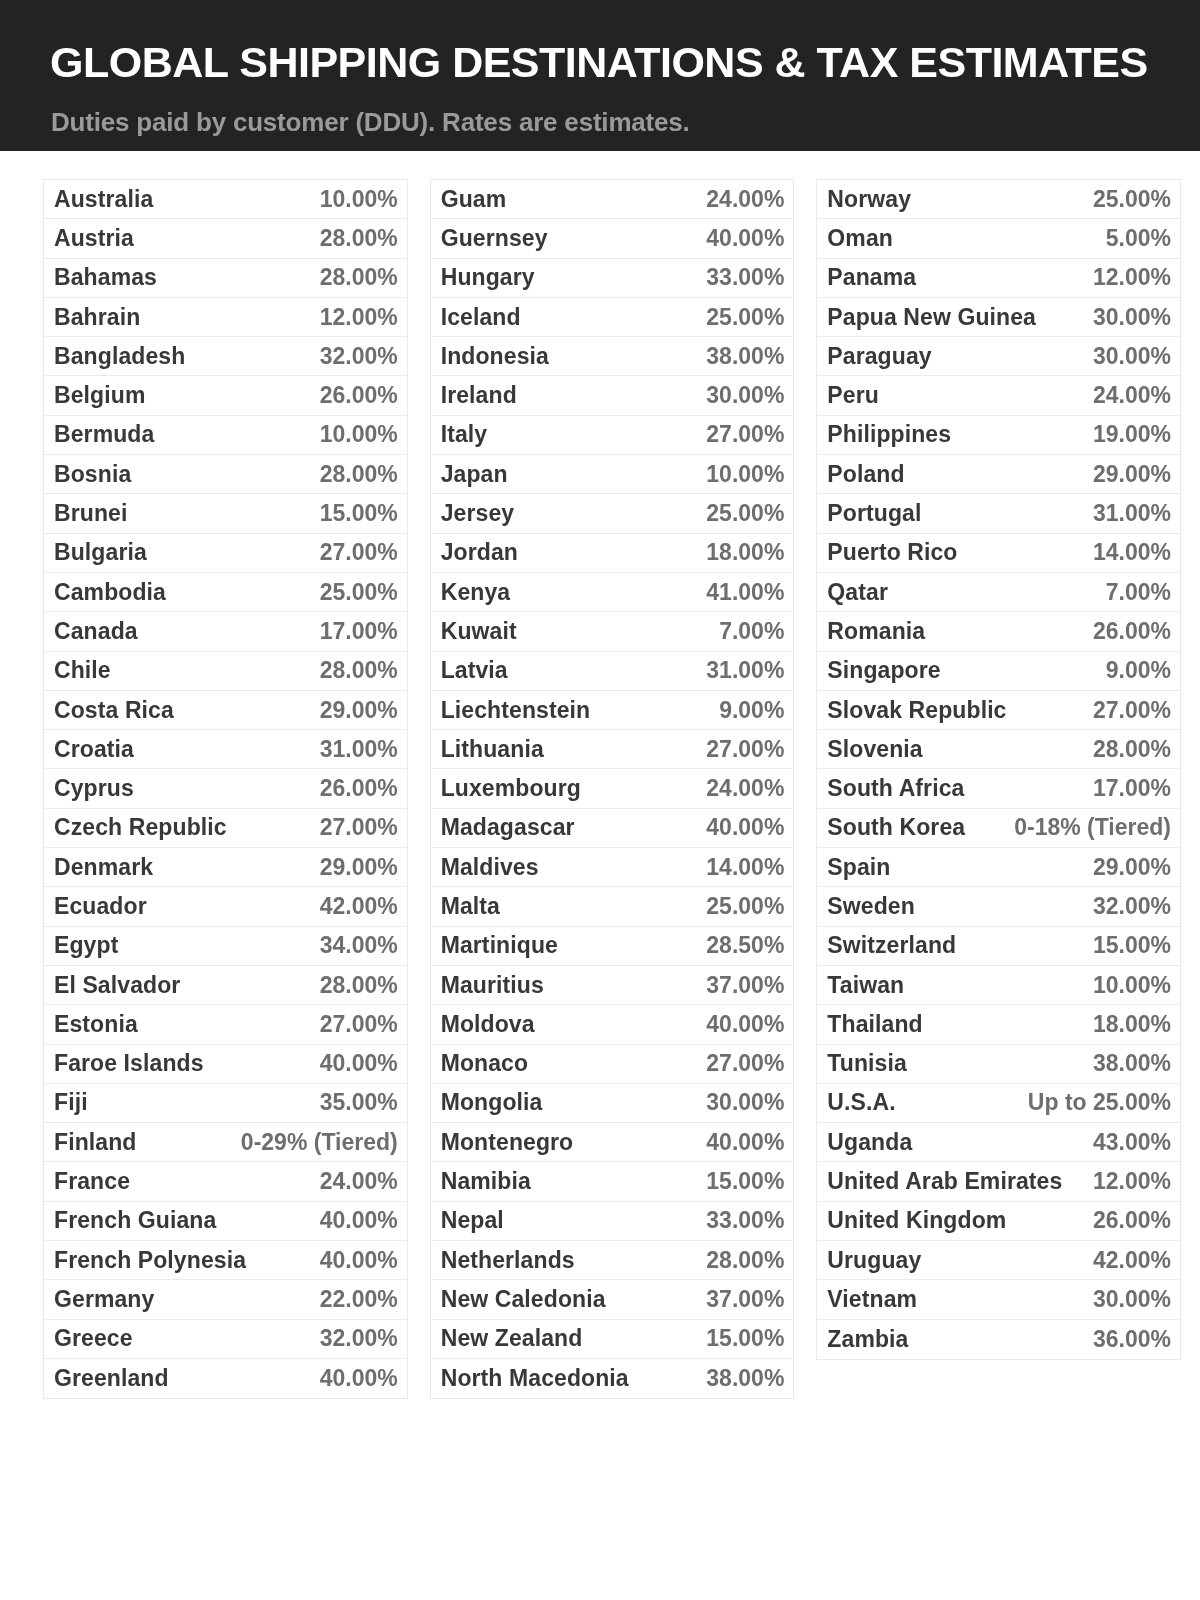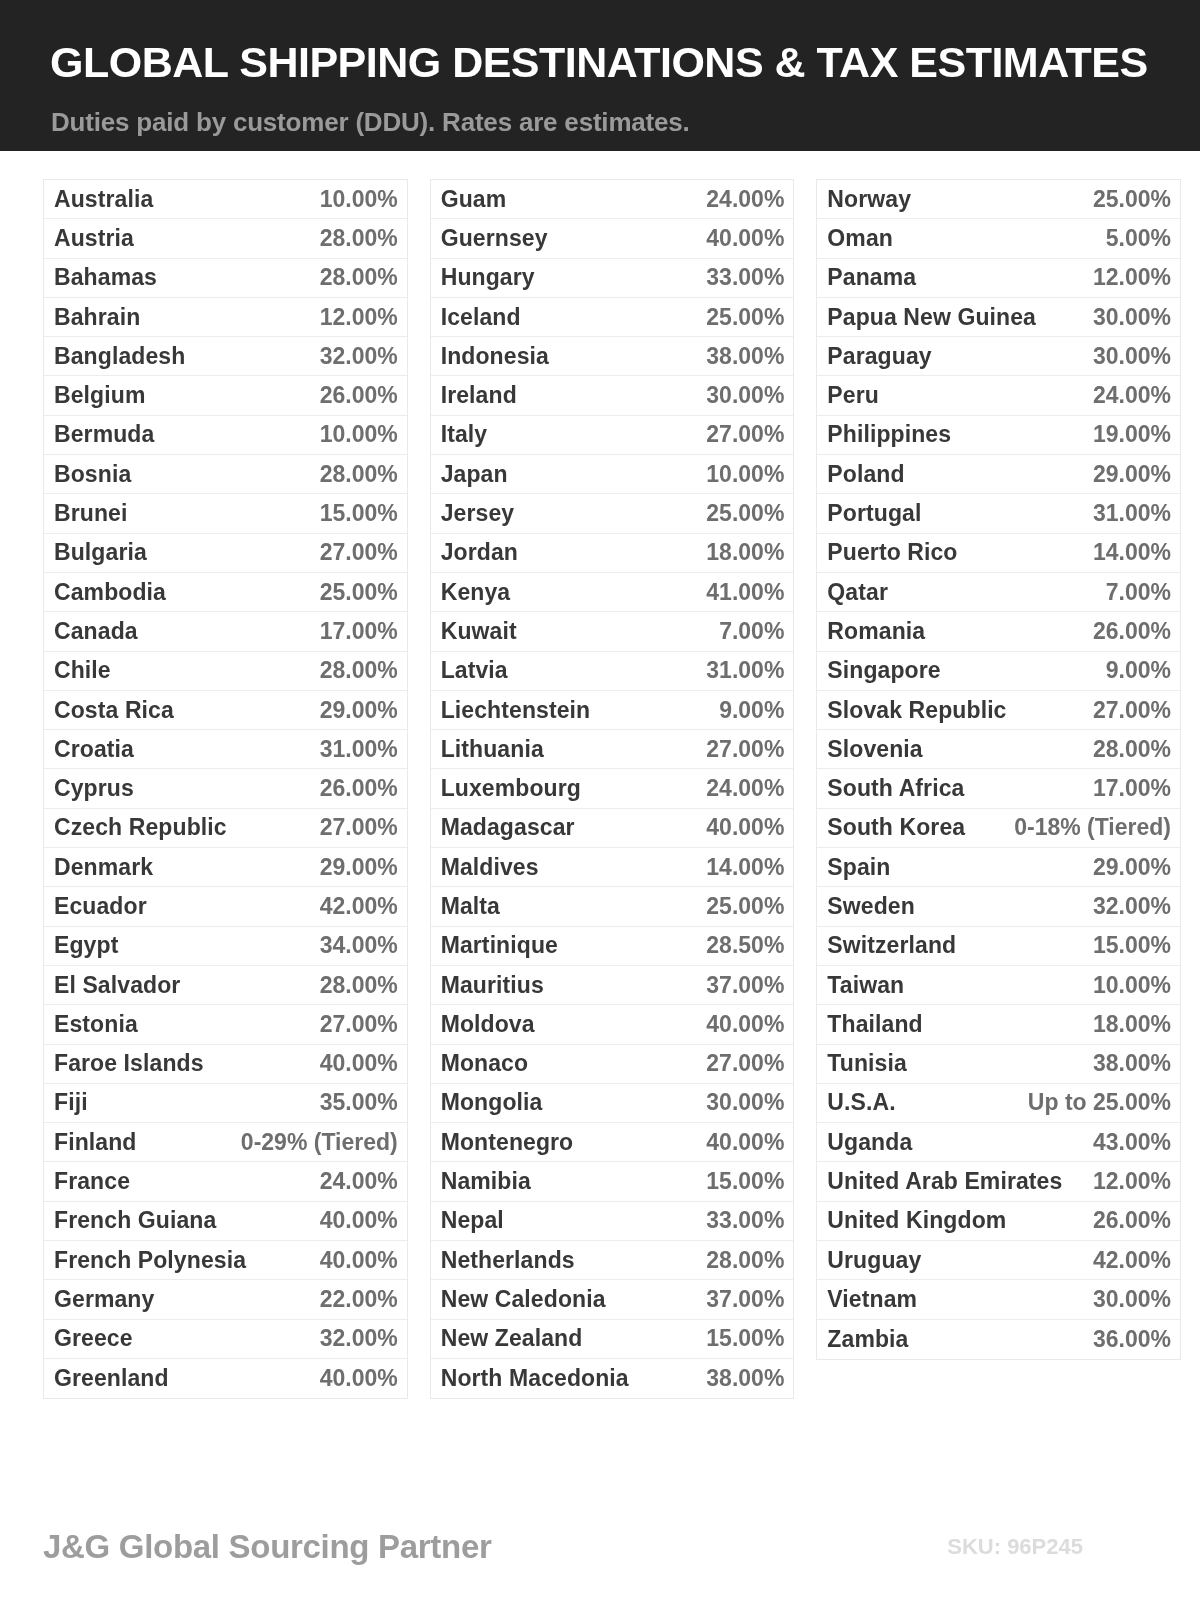--- a/index.html
+++ b/index.html
@@ -566,18 +566,14 @@
     <span class="rate">30.00%</span>
   </div>
 
   <div class="row">
     <span class="country">Zambia</span>
     <span class="rate">36.00%</span>
   </div>
 </div>
   </div>
 
-  <div class="footer">
-    <div class="brand">J&amp;G Global Sourcing Partner</div>
-    <div class="sku">SKU: 96P245</div>
-  </div>
 
 </div>
 
 </body></html>

